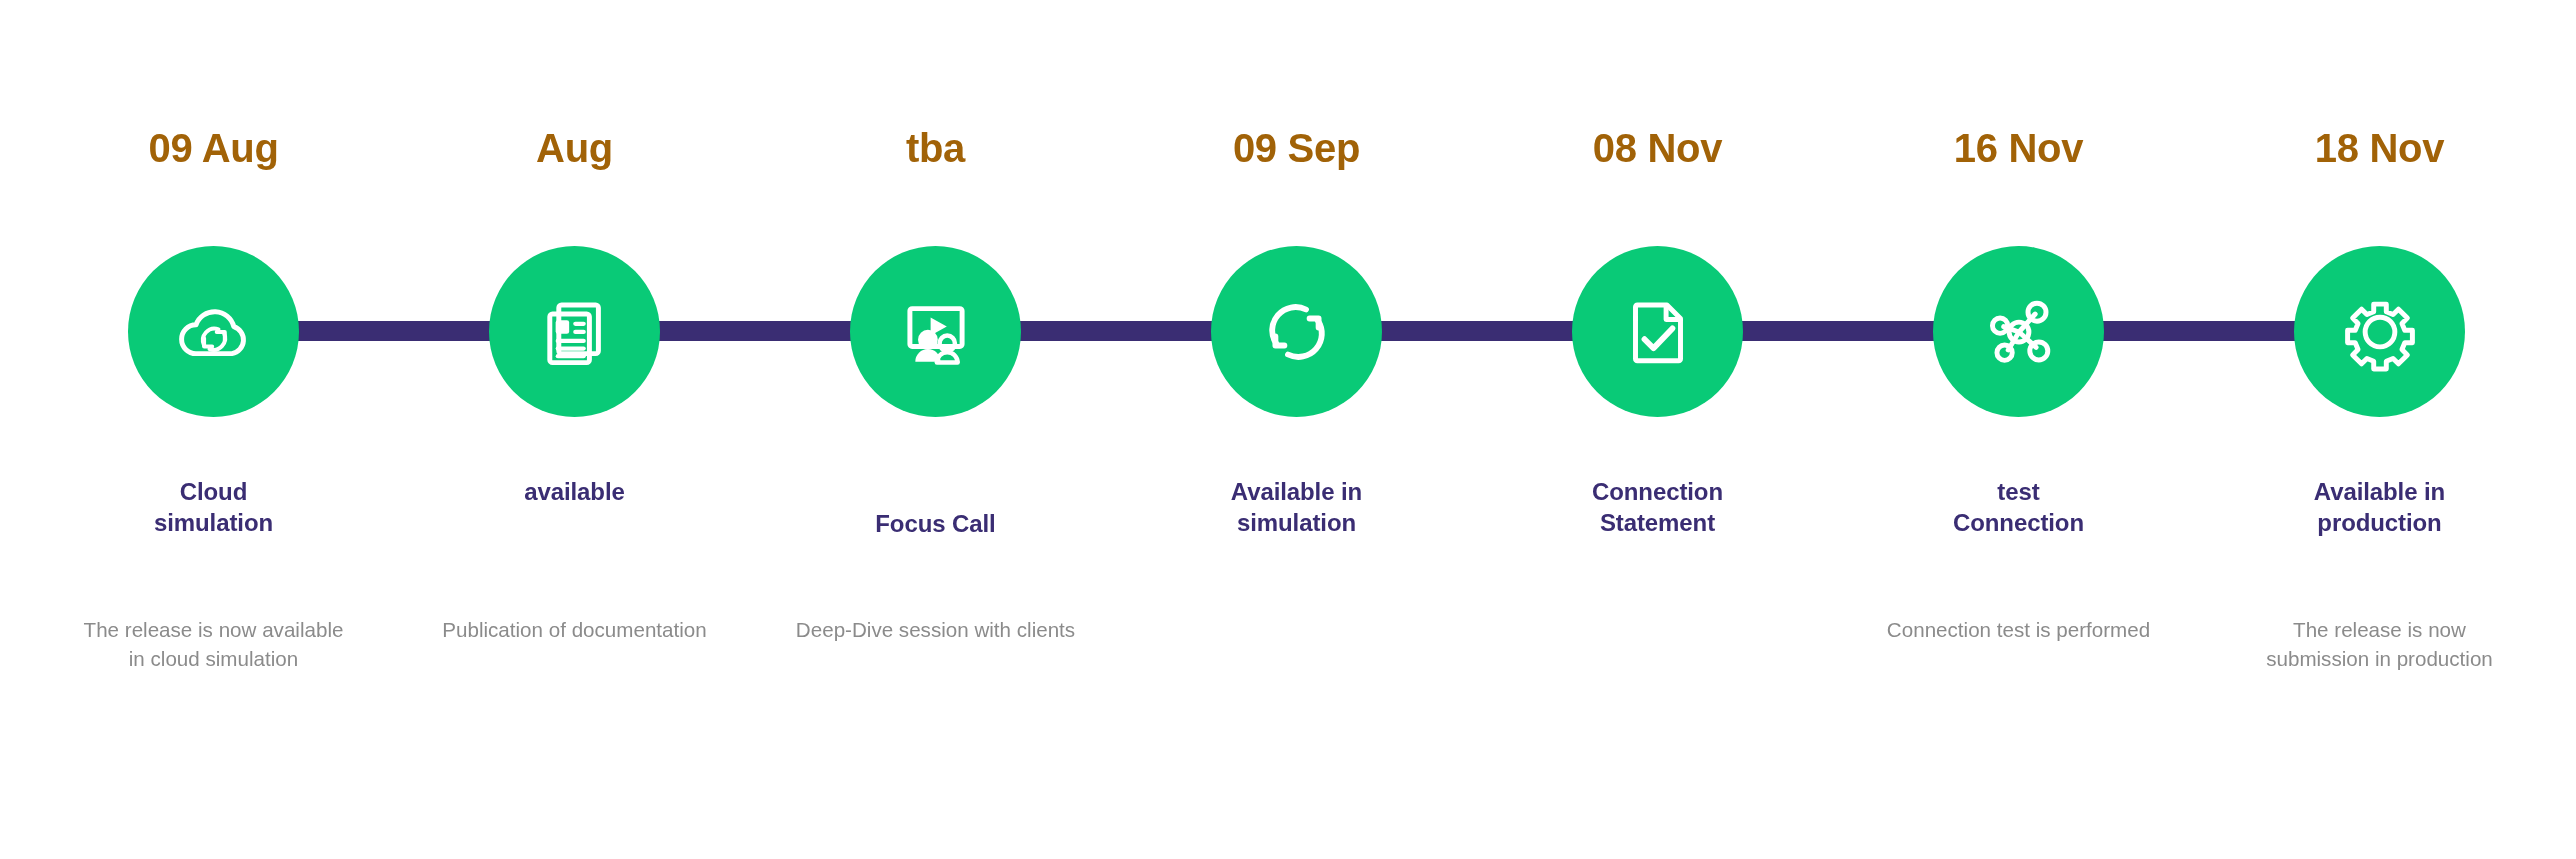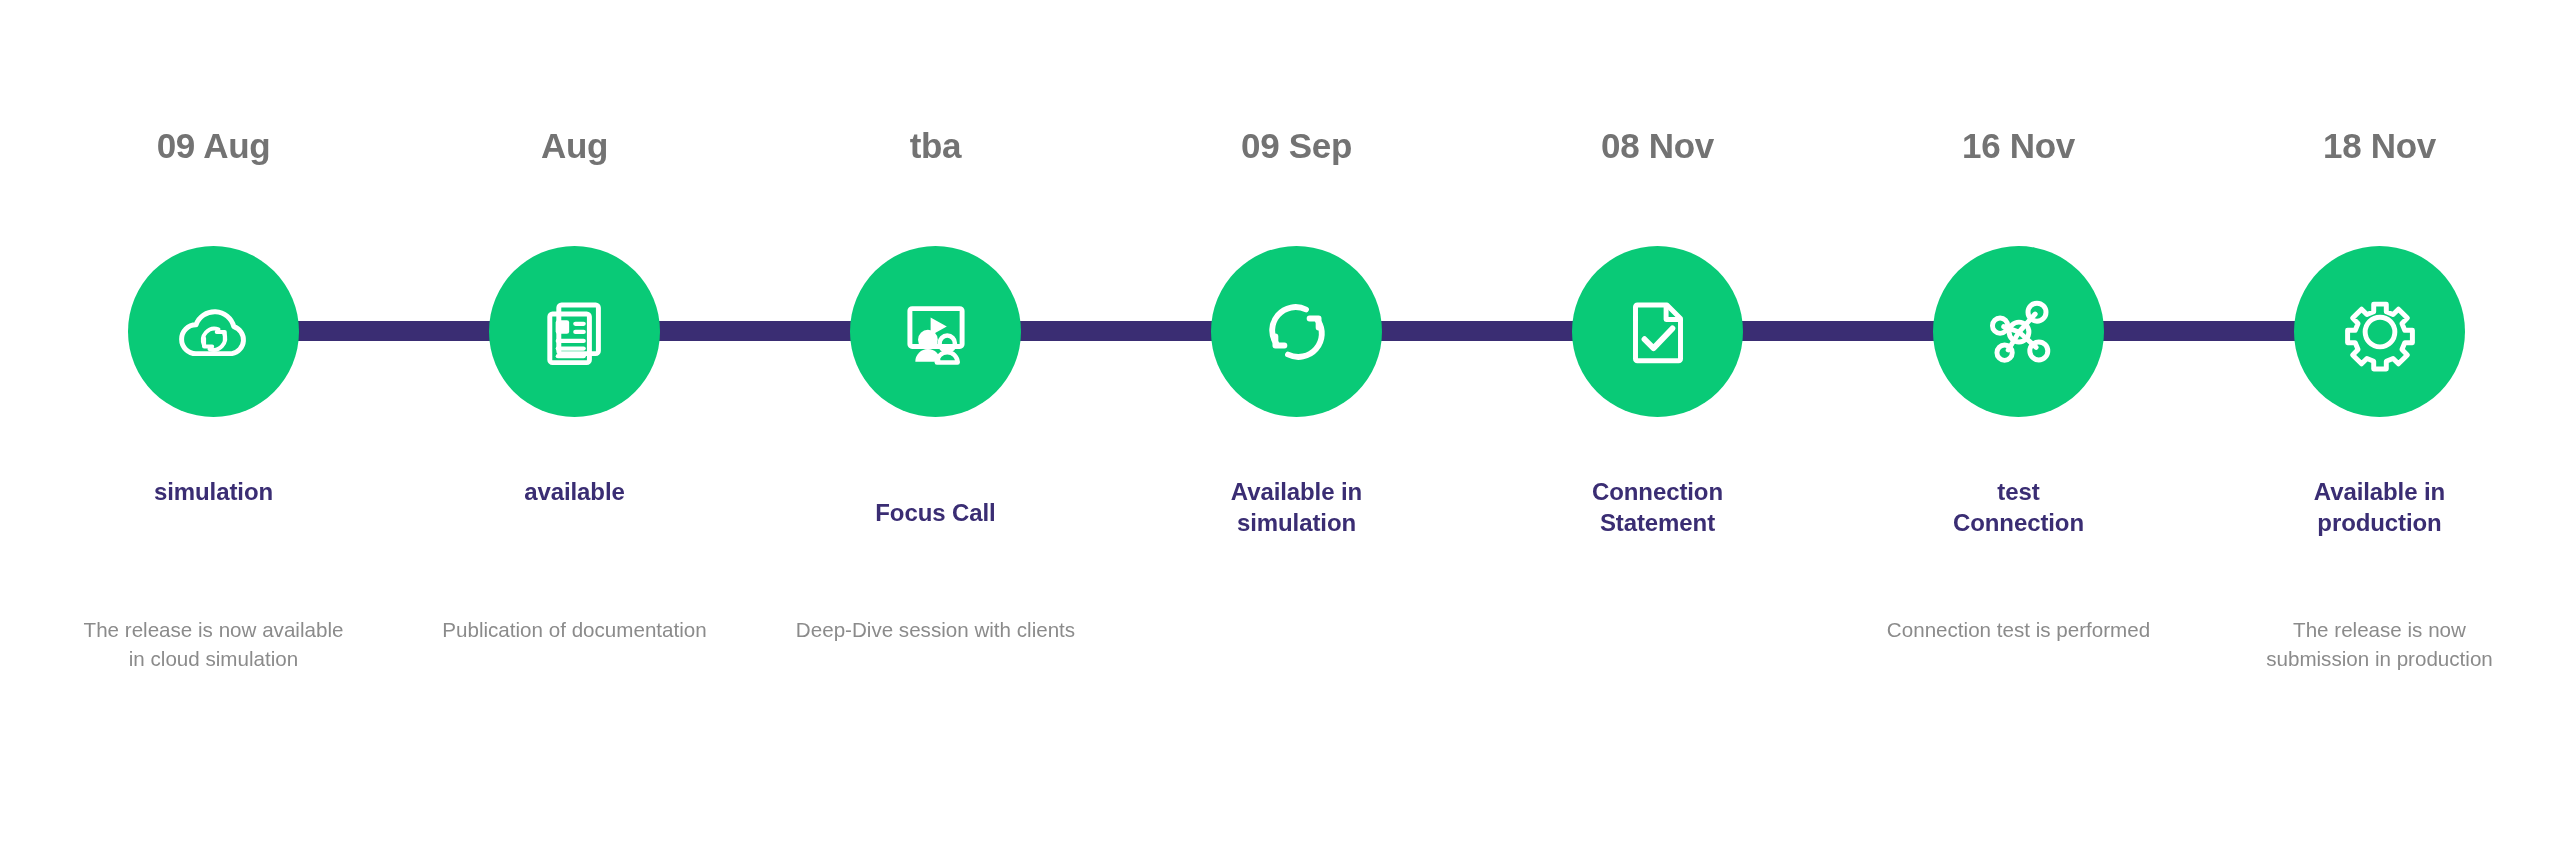--- a/index.html
+++ b/index.html
@@ -52,23 +52,23 @@
     text-align: center;
   }
   .milestone.first { margin-left: 33px; }
 
   
   .date {
     position: absolute;
     top: 128px;
     left: 0;
     width: 100%;
-    font-size: 35px;
+    font-size: 40px;
     font-weight: bold;
-    color: #737373;
+    color: #a16207;
     letter-spacing: -0.3px;
     line-height: 1;
   }
 
   
   .circle-wrap {
     position: absolute;
     top: 245px;
     left: 0;
     width: 100%;
@@ -99,21 +99,21 @@
     top: 477px;
     left: 50%;
     transform: translateX(-50%);
     width: 296px;
     font-size: 24px;
     font-weight: bold;
     color: #3a2d73;
     line-height: 1.28;
     letter-spacing: -0.1px;
   }
-  .title.single { top: 498px; }
+  .title.single { top: 509px; }
 
   
   .desc {
     position: absolute;
     top: 615px;
     left: 50%;
     transform: translateX(-50%);
     width: 283px;
     font-size: 20.6px;
     font-weight: normal;
@@ -142,20 +142,21 @@
             <g fill="none" stroke="#ffffff" stroke-width="4.4" stroke-linecap="round" stroke-linejoin="round">
               <path d="M39 65 A13 13 0 0 1 55 47"></path>
               <path d="M61 51 A13 13 0 0 1 45 69"></path>
               <polyline points="39,57 39,66 48,66"></polyline>
               <polyline points="62,59 62,50 53,50"></polyline>
             </g>
           </svg>
         </div>
       </div>
       <div class="title">
+        <div>Cloud</div>
         <div>simulation</div>
       </div>
       <div class="desc narrow">The release is now available in cloud simulation</div>
     </div>
 
     <div class="milestone">
       <div class="date">Aug</div>
       <div class="circle-wrap">
         <div class="circle">
           <svg viewBox="0 0 100 100">

